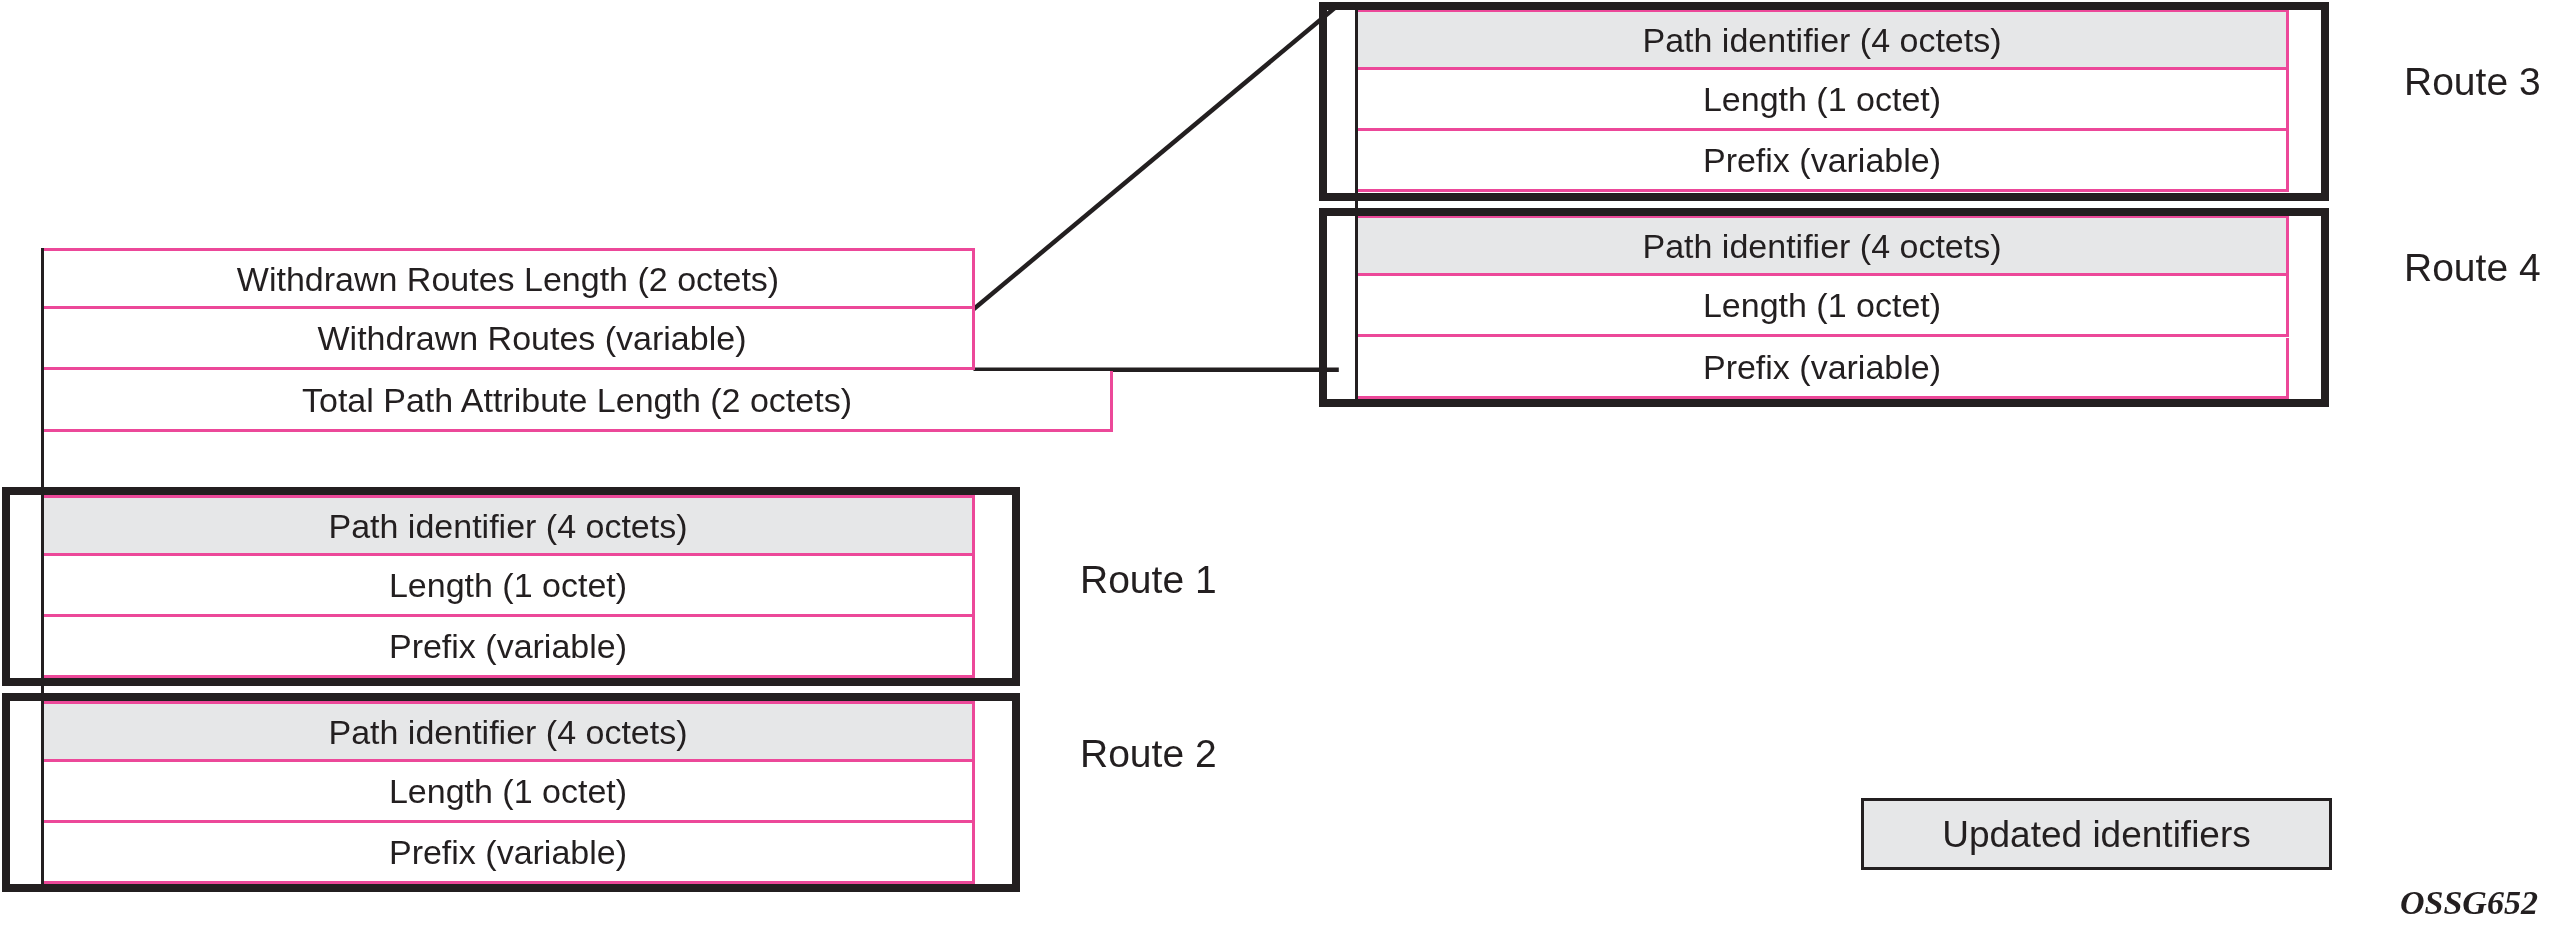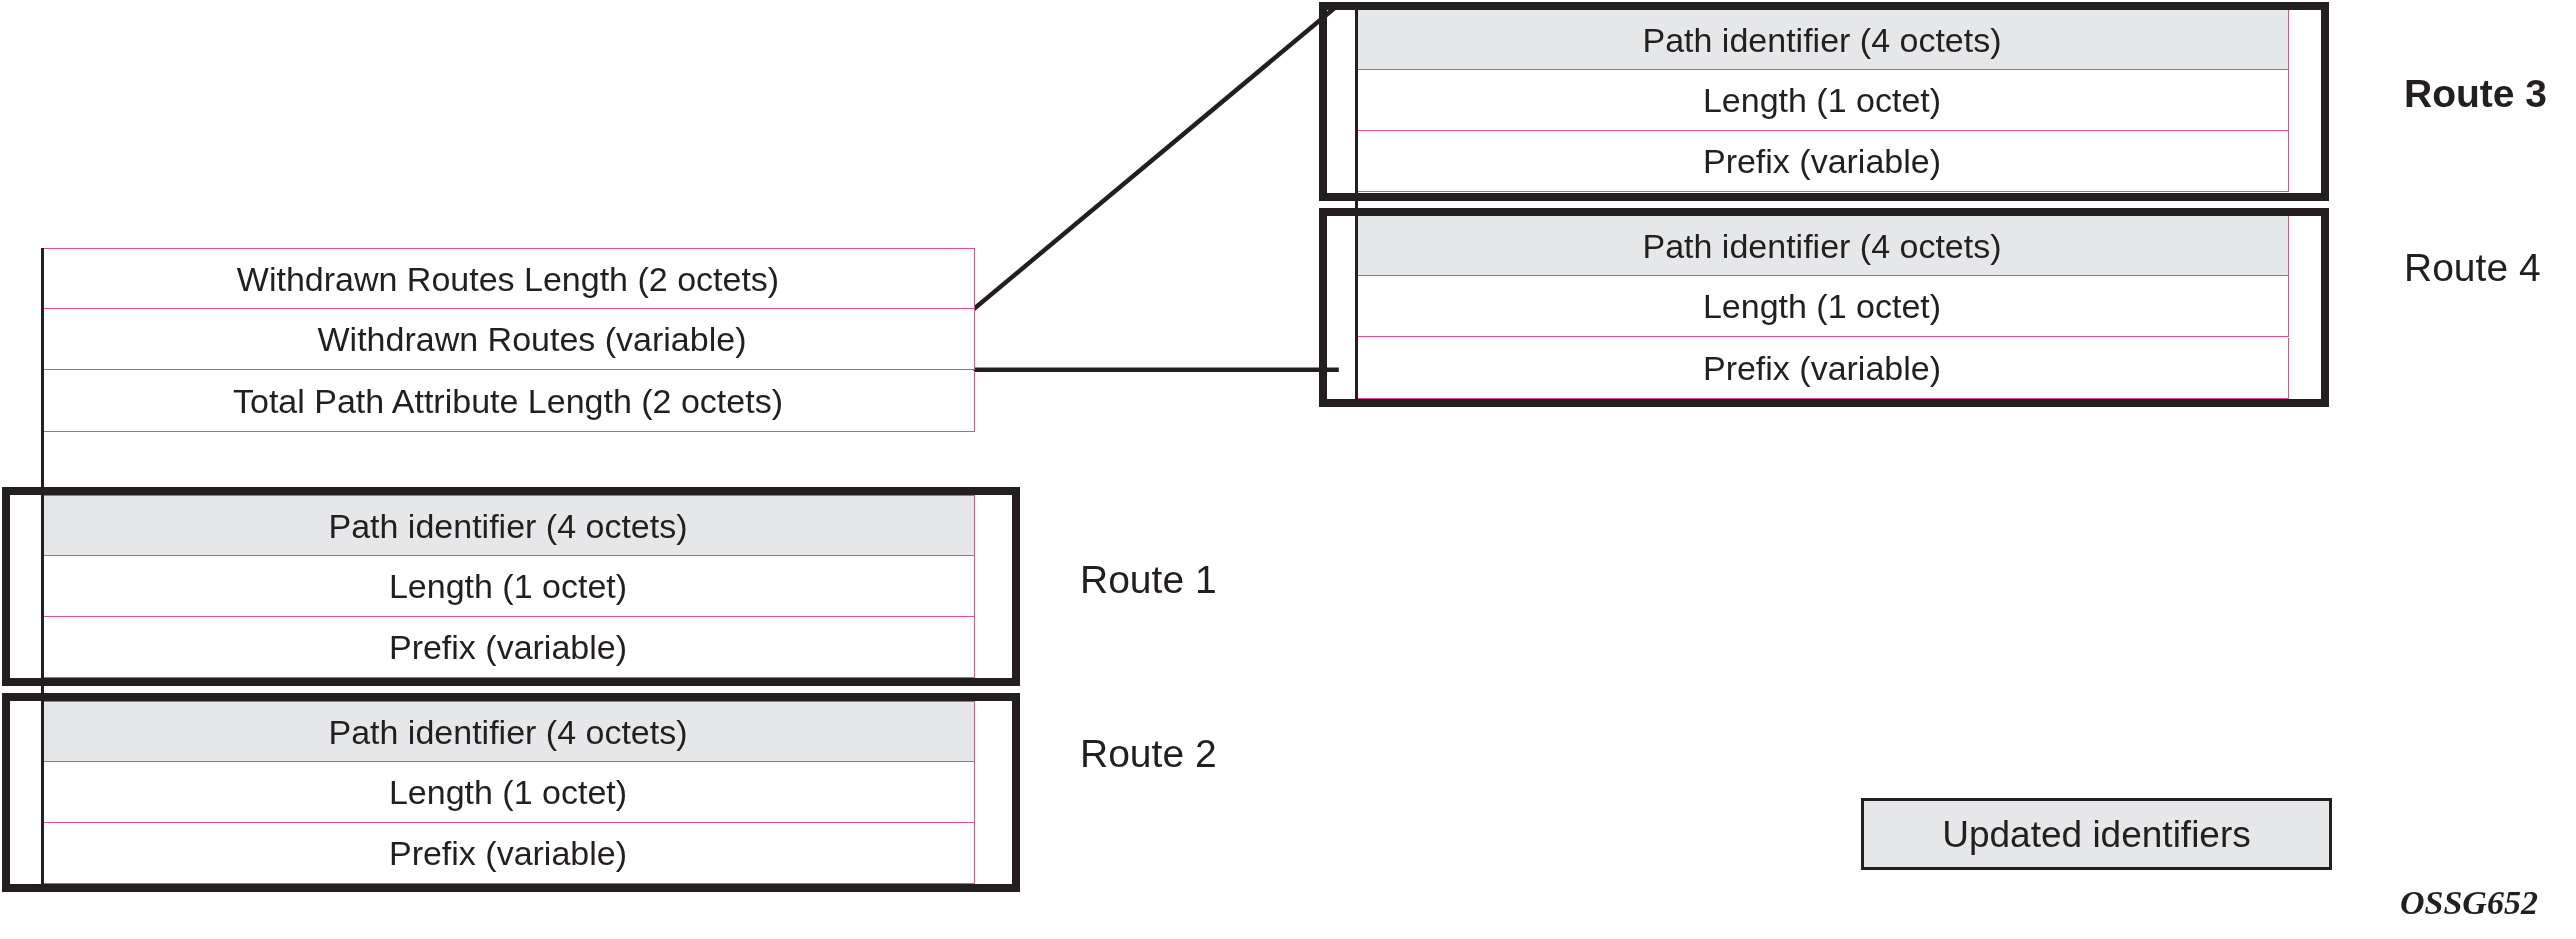--- a/index.html
+++ b/index.html
@@ -23,21 +23,21 @@
   
   .abs { position: absolute; box-sizing: border-box; }
 
   
   .field-row {
     position: absolute;
     box-sizing: border-box;
     display: flex;
     align-items: center;
     justify-content: center;
-    border: 1px solid #ec4899;
+    border: 3px solid #ec4899;
     background: #ffffff;
     font-size: 34px;
     line-height: 1;
     letter-spacing: 0px;
     color: #231f20;
     white-space: nowrap;
   }
   .field-row.shaded {
     background: #e6e7e8;
   }
@@ -111,21 +111,21 @@
   </svg>
 
   <div class="field-row" style="left:41px; top:248px; width:934px; height:61px;">
     <span>Withdrawn Routes Length (2 octets)</span>
   </div>
 
   <div class="field-row stack-mid" style="left:41px; top:309px; width:934px; height:61px;padding-left:48px;">
     <span>Withdrawn Routes (variable)</span>
   </div>
 
-  <div class="field-row stack-mid" style="left:41px; top:371px; width:934px; height:61px;">
+  <div class="field-row stack-mid" style="left:41px; top:371px; width:1072px; height:61px;">
     <span>Total Path Attribute Length (2 octets)</span>
   </div>
 
 
   <div class="field-row shaded" style="left:41px; top:495px; width:934px; height:61px;">
     <span>Path identifier (4 octets)</span>
   </div>
   <div class="field-row stack-mid" style="left:41px; top:556px; width:934px; height:61px;">
     <span>Length (1 octet)</span>
   </div>
@@ -164,21 +164,21 @@
   <div class="field-row stack-mid" style="left:1355px; top:276px; width:934px; height:61px;">
     <span>Length (1 octet)</span>
   </div>
   <div class="field-row stack-mid" style="left:1355px; top:338px; width:934px; height:61px;">
     <span>Prefix (variable)</span>
   </div>
   <div class="route-group" style="left:1319px; top:208px; width:1010px; height:199px;"></div>
 
   <div class="abs" style="left:1355px; top:9px; width:3px; height:390px; background:#231f20;"></div>
 
-  <div class="side-label" style="left:2404px; top:74px;font-weight:bold;">Route 3</div>
+  <div class="side-label" style="left:2404px; top:62px;">Route 3</div>
 
   <div class="side-label" style="left:2404px; top:248px;">Route 4</div>
 
   <div class="side-label" style="left:1080px; top:560px;">Route 1</div>
 
   <div class="side-label" style="left:1080px; top:734px;">Route 2</div>
 
   <div class="legend-box" style="left:1861px; top:789px; width:471px; height:72px;">
     <span>Updated identifiers</span>
   </div>

